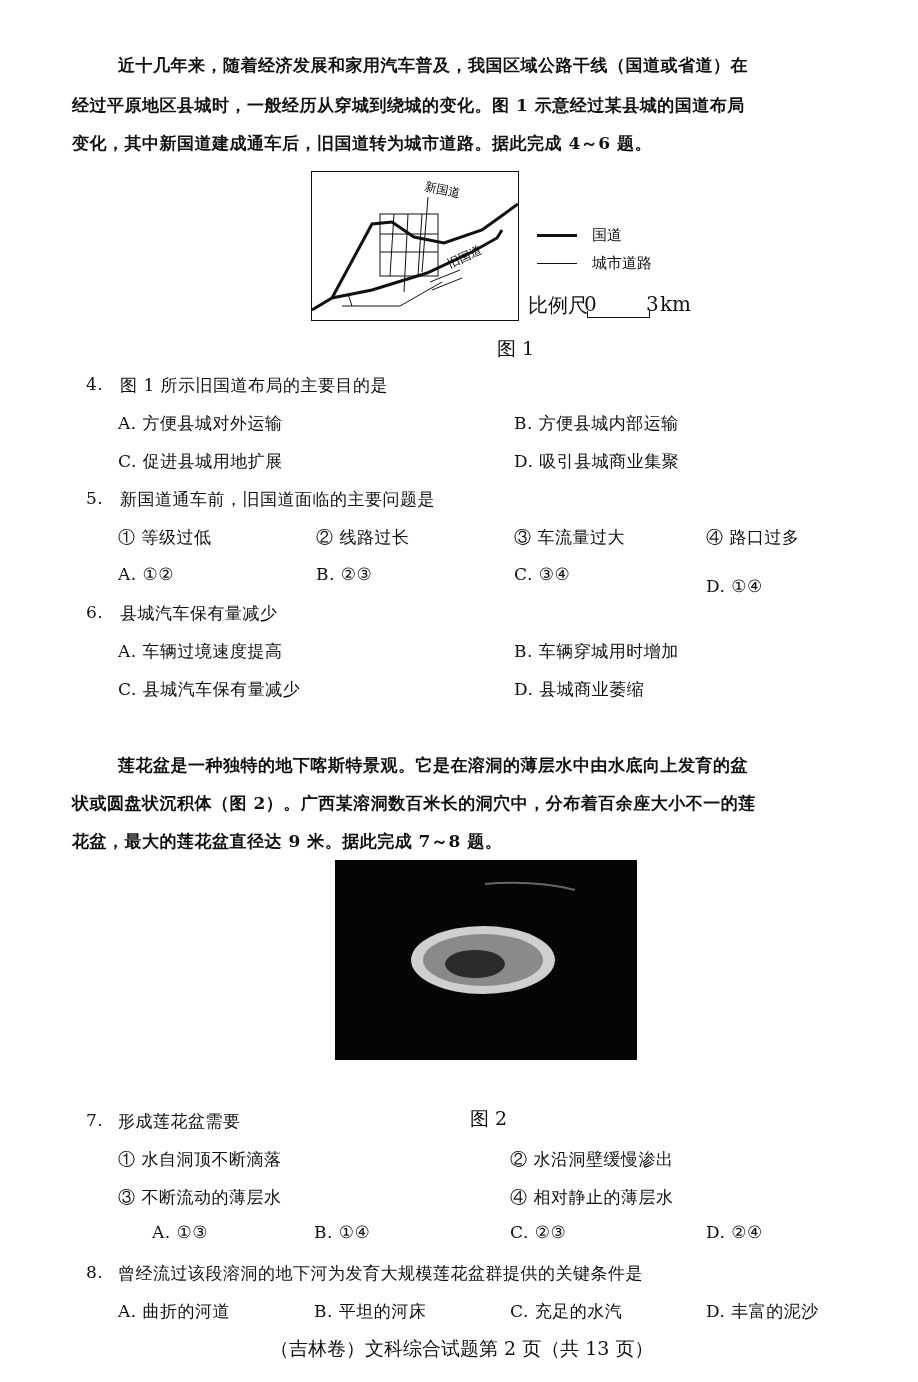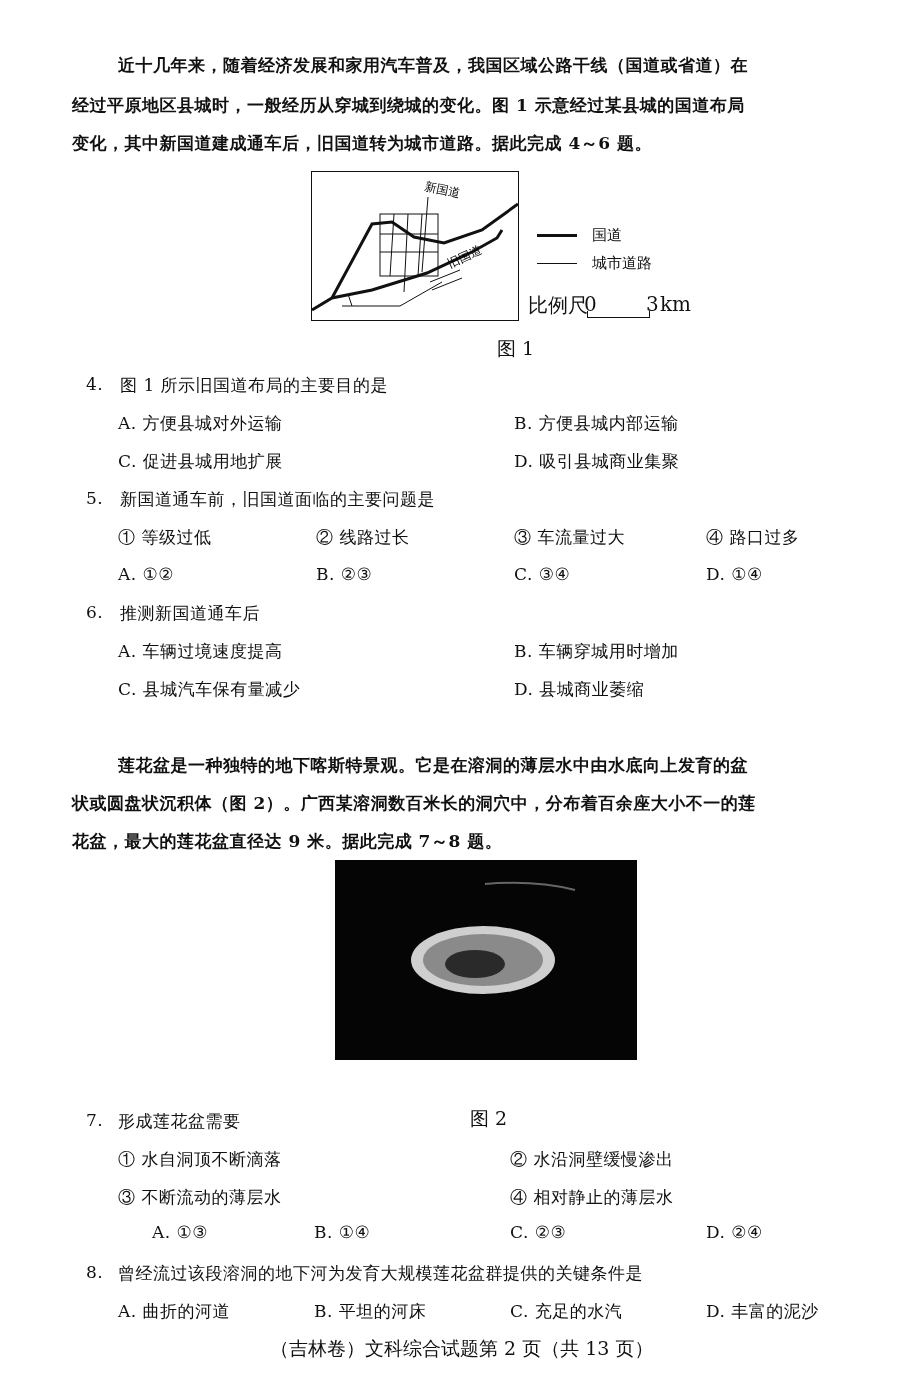--- a/index.html
+++ b/index.html
@@ -75,24 +75,24 @@
 
 <div class="line" style="left:86px; top:488px;">5.</div>
 <div class="line" style="left:120px; top:488px;">新国道通车前，旧国道面临的主要问题是</div>
 <div class="line" style="left:118px; top:526px;">① 等级过低</div>
 <div class="line" style="left:316px; top:526px;">② 线路过长</div>
 <div class="line" style="left:514px; top:526px;">③ 车流量过大</div>
 <div class="line" style="left:706px; top:526px;">④ 路口过多</div>
 <div class="line" style="left:118px; top:564px;">A. ①②</div>
 <div class="line" style="left:316px; top:564px;">B. ②③</div>
 <div class="line" style="left:514px; top:564px;">C. ③④</div>
-<div class="line" style="left:706px; top:564px;">D. ①④</div>
+<div class="line" style="left:706px; top:576px;">D. ①④</div>
 
 <div class="line" style="left:86px; top:602px;">6.</div>
-<div class="line" style="left:120px; top:602px;">推测新国道通车后</div>
+<div class="line" style="left:120px; top:602px;">县城汽车保有量减少</div>
 <div class="line" style="left:118px; top:640px;">A. 车辆过境速度提高</div>
 <div class="line" style="left:514px; top:640px;">B. 车辆穿城用时增加</div>
 <div class="line" style="left:118px; top:678px;">C. 县城汽车保有量减少</div>
 <div class="line" style="left:514px; top:678px;">D. 县城商业萎缩</div>
 
 <div class="line bold" style="left:118px; top:754px;">莲花盆是一种独特的地下喀斯特景观。它是在溶洞的薄层水中由水底向上发育的盆</div>
 <div class="line bold" style="left:72px; top:792px;">状或圆盘状沉积体（图 2）。广西某溶洞数百米长的洞穴中，分布着百余座大小不一的莲</div>
 <div class="line bold" style="left:72px; top:830px;">花盆，最大的莲花盆直径达 9 米。据此完成 7～8 题。</div>
 
 <div class="photo">

